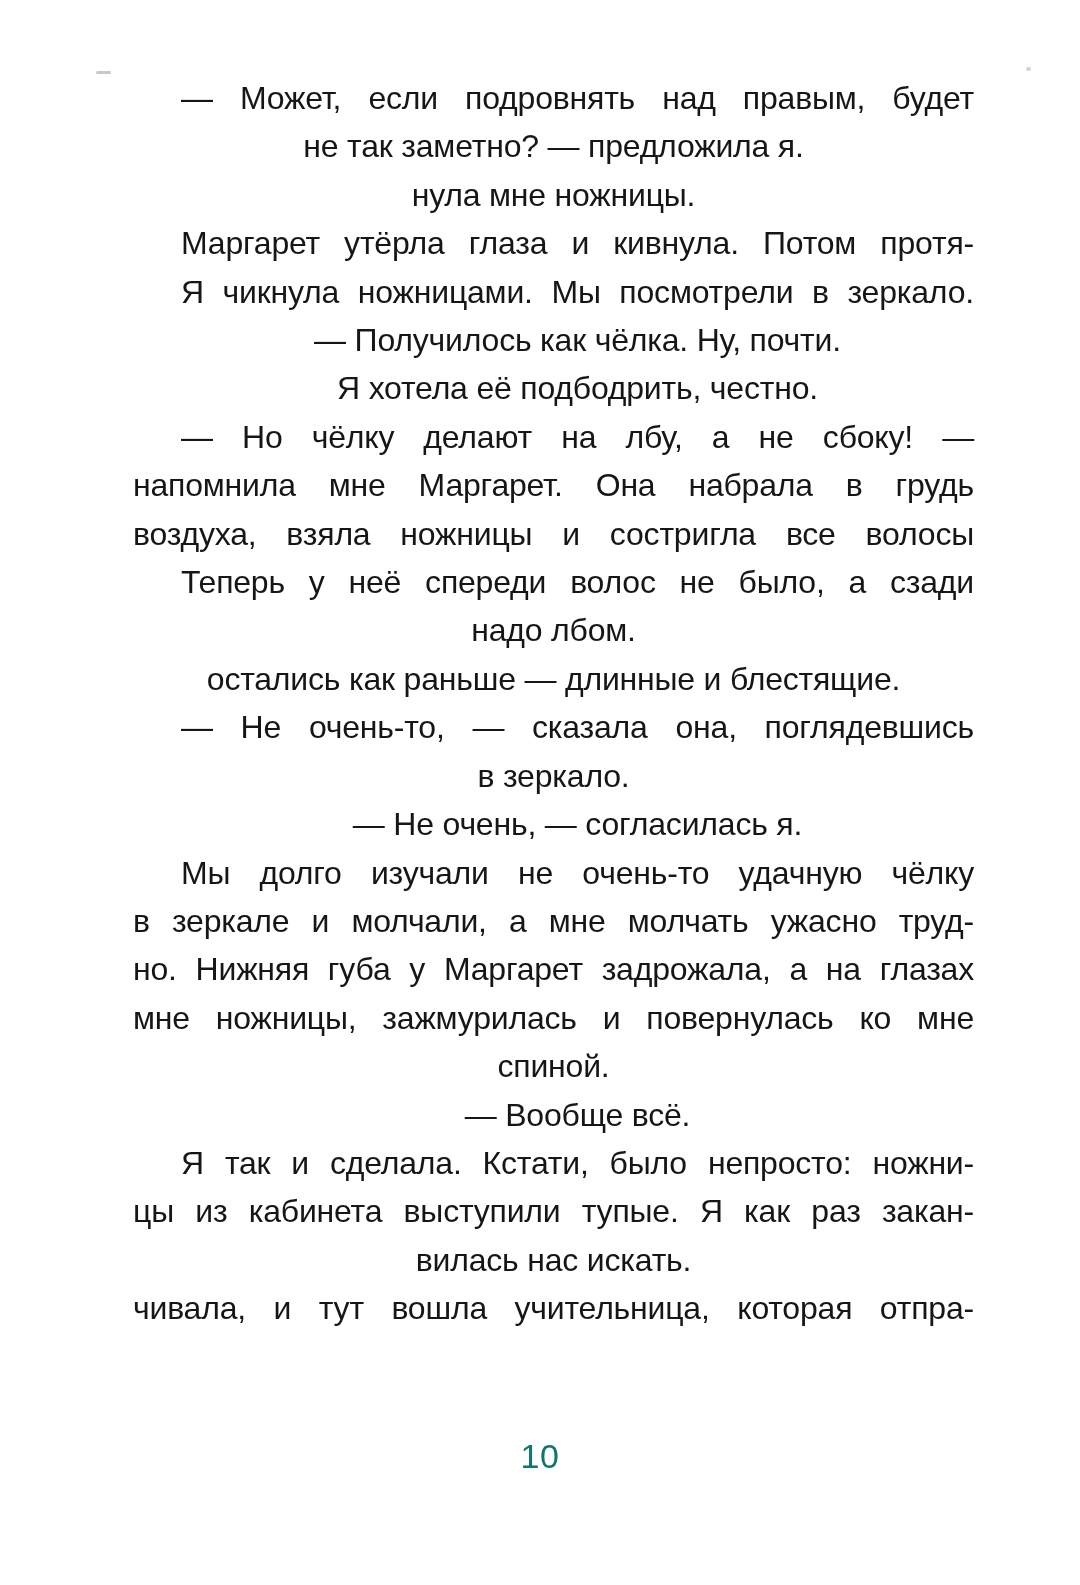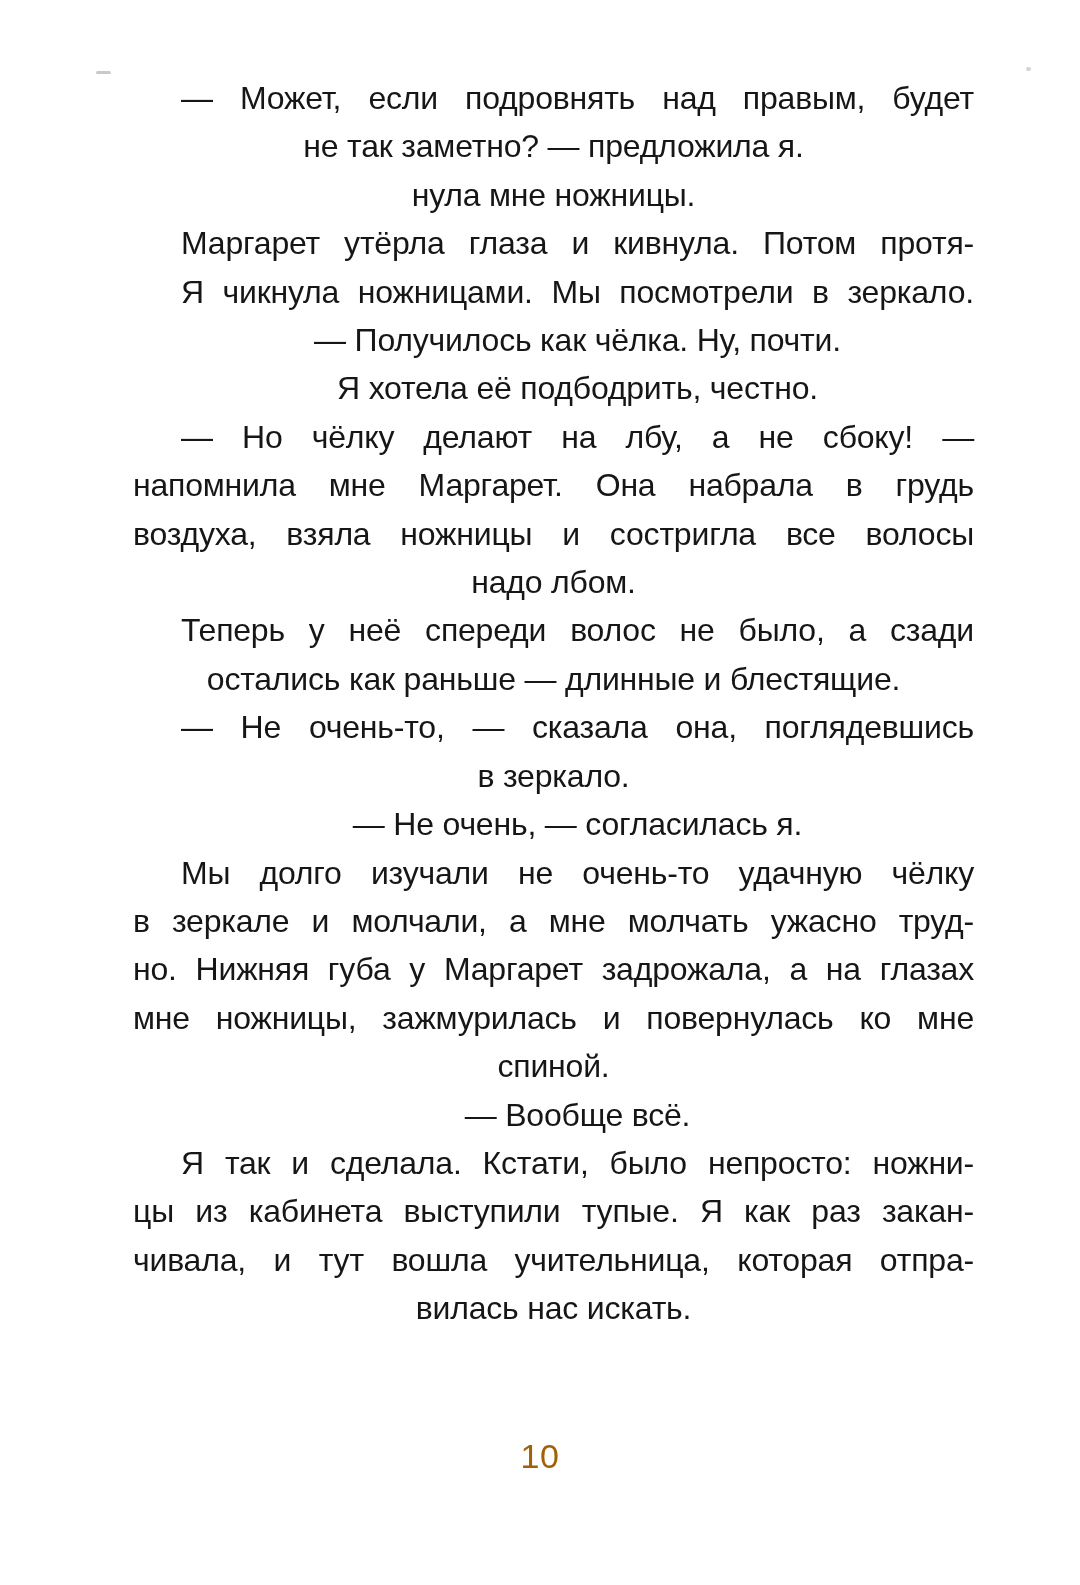--- a/index.html
+++ b/index.html
@@ -39,21 +39,21 @@
     padding-left: 48px;
   }
   .page-number {
     position: absolute;
     left: 0;
     top: 1437px;
     width: 1080px;
     text-align: center;
     font-size: 34px;
     letter-spacing: 0.5px;
-    color: #a16207;
+    color: #0f766e;
   }
   .speck {
     position: absolute;
     background: #c9c9c9;
     border-radius: 2px;
   }
   .speck-dash {
     left: 96px;
     top: 71px;
     width: 15px;
@@ -78,32 +78,32 @@
       <div class="line j ind">— Может, если подровнять над правым, будет</div>
       <div class="line">не так заметно? — предложила я.</div>
       <div class="line">нула мне ножницы.</div>
       <div class="line j ind">Маргарет утёрла глаза и кивнула. Потом протя-</div>
       <div class="line j ind">Я чикнула ножницами. Мы посмотрели в зеркало.</div>
       <div class="line ind">— Получилось как чёлка. Ну, почти.</div>
       <div class="line ind">Я хотела её подбодрить, честно.</div>
       <div class="line j ind">— Но чёлку делают на лбу, а не сбоку! —</div>
       <div class="line j">напомнила мне Маргарет. Она набрала в грудь</div>
       <div class="line j">воздуха, взяла ножницы и состригла все волосы</div>
+      <div class="line j ind">Теперь у неё спереди волос не было, а сзади</div>
       <div class="line">надо лбом.</div>
-      <div class="line j ind">Теперь у неё спереди волос не было, а сзади</div>
       <div class="line">остались как раньше — длинные и блестящие.</div>
       <div class="line j ind">— Не очень-то, — сказала она, поглядевшись</div>
       <div class="line">в зеркало.</div>
       <div class="line ind">— Не очень, — согласилась я.</div>
       <div class="line j ind">Мы долго изучали не очень-то удачную чёлку</div>
       <div class="line j">в зеркале и молчали, а мне молчать ужасно труд-</div>
       <div class="line j">но. Нижняя губа у Маргарет задрожала, а на глазах</div>
       <div class="line j">мне ножницы, зажмурилась и повернулась ко мне</div>
       <div class="line">спиной.</div>
       <div class="line ind">— Вообще всё.</div>
       <div class="line j ind">Я так и сделала. Кстати, было непросто: ножни-</div>
       <div class="line j">цы из кабинета выступили тупые. Я как раз закан-</div>
+      <div class="line">вилась нас искать.</div>
       <div class="line j">чивала, и тут вошла учительница, которая отпра-</div>
-      <div class="line">вилась нас искать.</div>
     </div>
 
   <div class="page-number">10</div>
 </div>
 
 </body></html>

